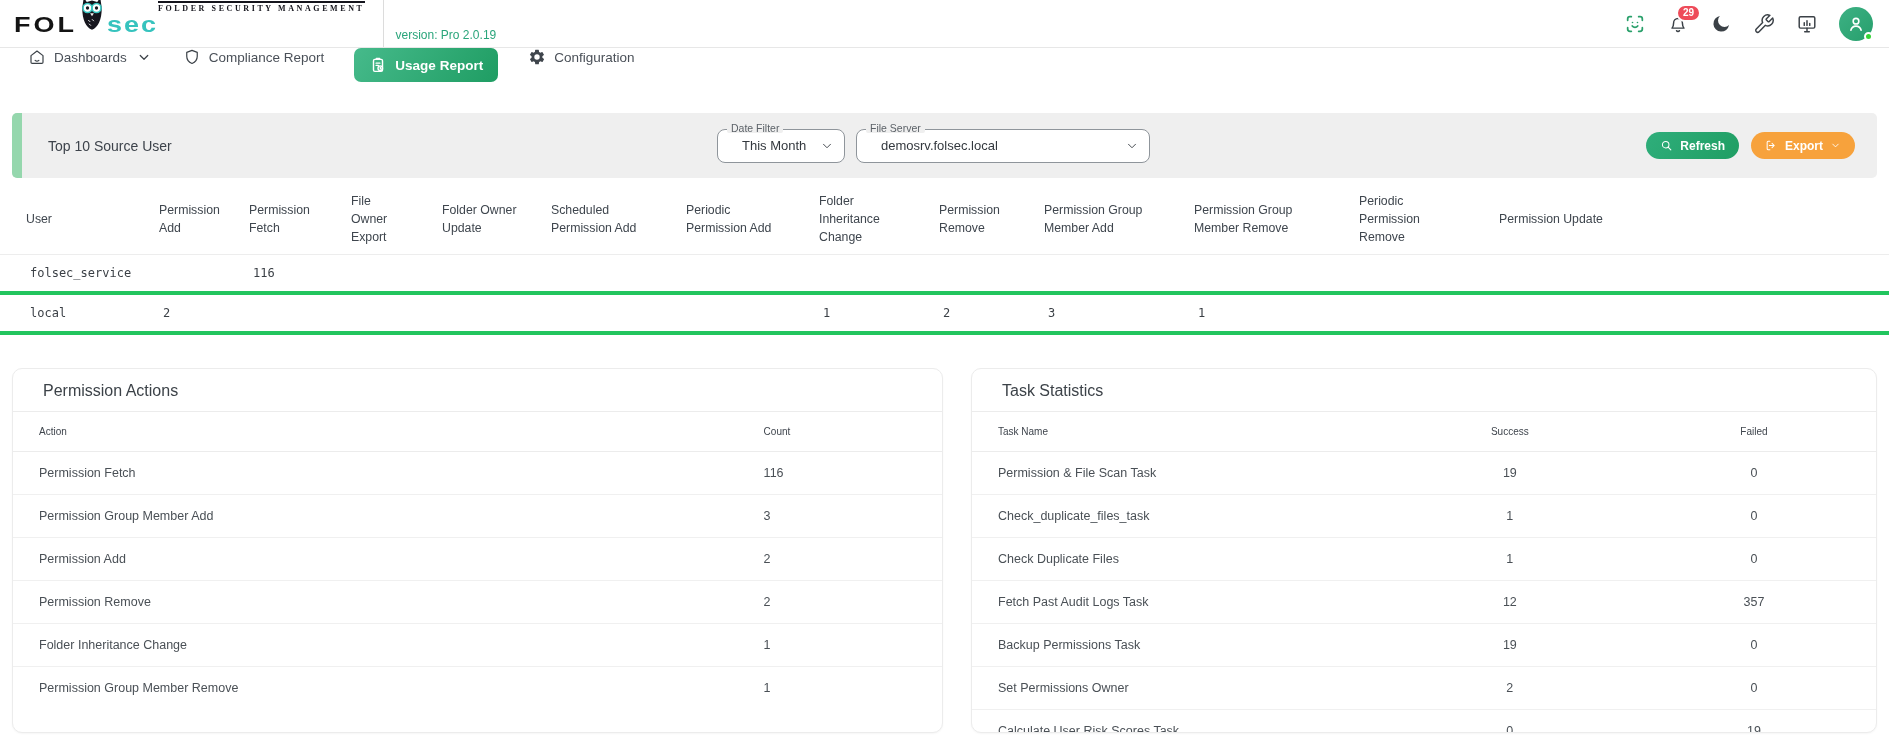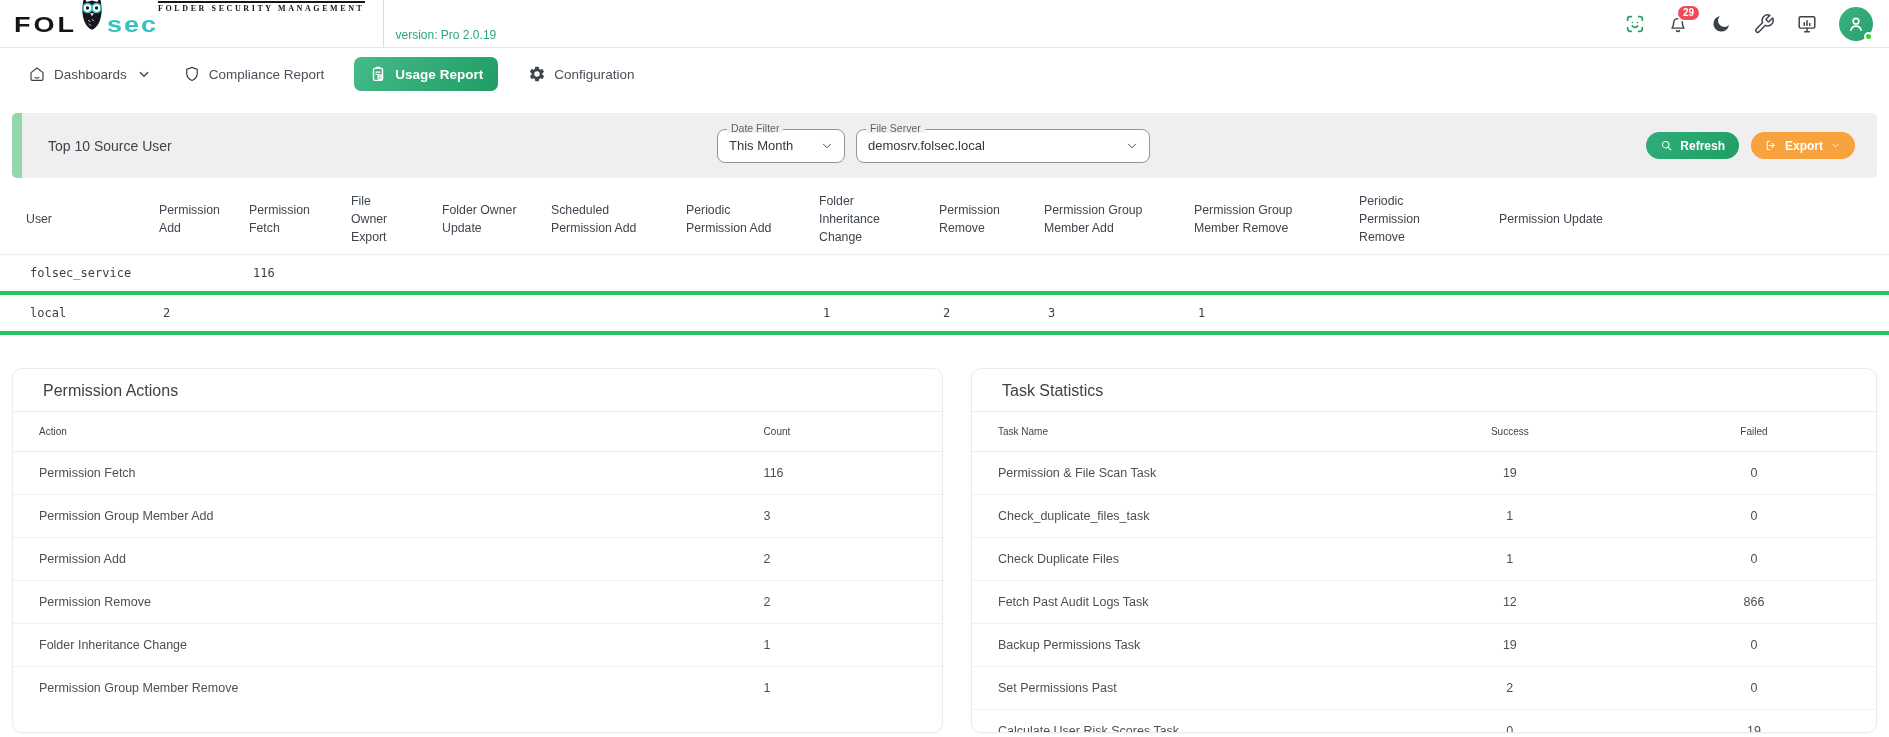--- a/index.html
+++ b/index.html
@@ -28,35 +28,35 @@
   .bell-wrap { position:relative; }
   .badge { position:absolute; top:-9px; left:9px; background:#ee4b59; color:#fff;
     font-size:10px; font-weight:700; padding:2px 5px; border-radius:9px; border:2px solid #fff; line-height:1; }
   .avatar { width:34px; height:34px; border-radius:50%;
     background:linear-gradient(135deg,#3db184,#279f6c); position:relative; cursor:pointer;
     display:flex; align-items:center; justify-content:center; }
   .avatar .dot { position:absolute; right:0; bottom:0; width:9px; height:9px;
     background:#35d435; border:2px solid #fff; border-radius:50%; }
 
   
-  .navbar { height:52px; display:flex; align-items:center; gap:30px; padding:0 28px; background:#fff; }
+  .navbar { height:52px; display:flex; align-items:flex-start; gap:30px; padding:0 28px; background:#fff; }
   .nav-item { display:flex; align-items:center; gap:8px; font-size:13.5px; color:#4a5058; cursor:pointer; }
   .nav-icon { width:18px; height:18px; display:block; }
   .nav-item.active { background:linear-gradient(125deg,#46ba8b,#1f9d63); color:#fff;
     font-weight:700; padding:8px 15px; border-radius:7px; }
 
   
   .filter-strip { margin:13px 12px 0 12px; height:65px; background:#efefef; border-radius:5px;
     display:flex; align-items:center; position:relative; padding-left:36px; }
   .accent-bar { position:absolute; left:0; top:0; bottom:0; width:10px;
     background:#95d7ad; border-radius:5px 0 0 5px; }
   .section-title { font-size:14px; font-weight:500; color:#3d434b; }
   .filters { position:absolute; left:705px; display:flex; gap:11px; }
   .select-box { position:relative; background:#fff; border:1px solid #8f959b; border-radius:8px;
-    height:34px; display:flex; align-items:center; padding:0 10px 0 11px; cursor:pointer; }
+    height:34px; display:flex; align-items:center; padding:0 10px 0 24px; cursor:pointer; }
   .select-box .flabel { position:absolute; top:-7px; left:9px; background:#fff; padding:0 4px;
     font-size:10.5px; color:#5c6268; line-height:1; border-radius:2px; }
   .select-box .val { font-size:13px; color:#33383e; white-space:nowrap; }
   .select-box .chev { width:14px; height:14px; margin-left:auto; }
   .sel-date { width:128px; }
   .sel-server { width:294px; }
   .strip-buttons { margin-left:auto; display:flex; gap:12px; padding-right:22px; }
   .btn { display:flex; align-items:center; gap:7px; height:27px; padding:0 14px;
     border:none; border-radius:14px; color:#fff; font-weight:700; font-size:12px;
     font-family:"Liberation Sans", sans-serif; cursor:pointer; }
@@ -384,33 +384,33 @@
           <tr>
             <td>Check Duplicate Files</td>
             <td class="col-center num-green">1</td>
             <td class="col-center num-green">0</td>
             <td></td>
           </tr>
 
           <tr>
             <td>Fetch Past Audit Logs Task</td>
             <td class="col-center num-green">12</td>
-            <td class="col-center num-green">866</td>
+            <td class="col-center num-green">357</td>
             <td></td>
           </tr>
 
           <tr>
             <td>Backup Permissions Task</td>
             <td class="col-center num-green">19</td>
             <td class="col-center num-green">0</td>
             <td></td>
           </tr>
 
           <tr>
-            <td>Set Permissions Past</td>
+            <td>Set Permissions Owner</td>
             <td class="col-center num-green">2</td>
             <td class="col-center num-green">0</td>
             <td></td>
           </tr>
 
           <tr>
             <td>Calculate User Risk Scores Task</td>
             <td class="col-center num-green">0</td>
             <td class="col-center num-green">19</td>
             <td></td>

